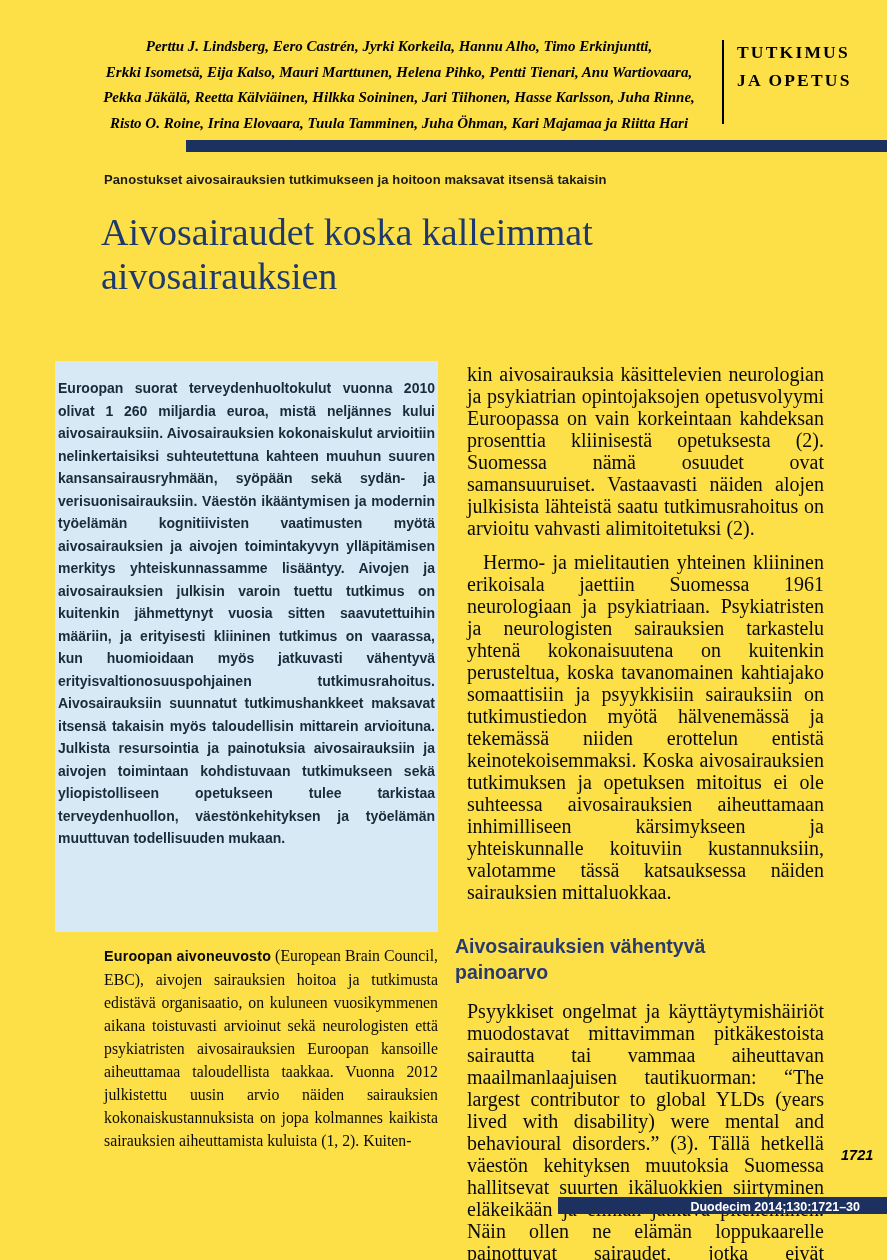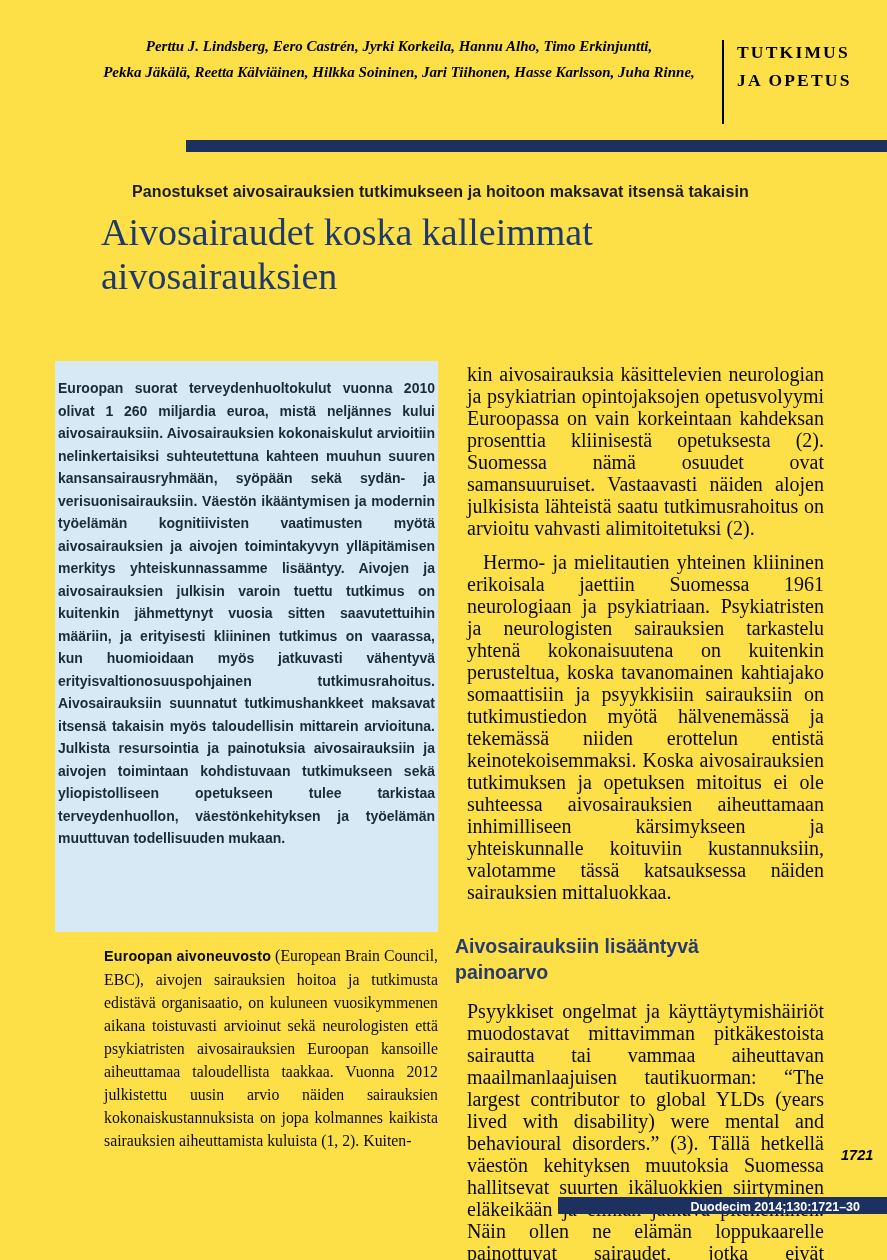--- a/index.html
+++ b/index.html
@@ -24,23 +24,23 @@
   }
   .vrule{position:absolute;left:722px;top:40px;width:2px;height:84px;background:#000;}
   .category{
     position:absolute;left:737px;top:38px;
     font-family:"Liberation Serif", serif;font-weight:bold;
     font-size:17.5px;line-height:28px;letter-spacing:2.2px;color:#000;
   }
   .topbar{position:absolute;left:186px;top:140px;width:701px;height:12px;background:var(--navy);}
   
   .kicker{
-    position:absolute;left:104px;top:183px;width:640px;
+    position:absolute;left:104px;top:172px;width:640px;
     font-family:"Liberation Sans", sans-serif;font-weight:700;
-    font-size:16px;color:#1b1b1b;letter-spacing:0.1px;margin-left:28px;
+    font-size:13px;color:#1b1b1b;letter-spacing:0.1px;
   }
   .title{
     position:absolute;left:101px;top:210px;width:560px;margin:0;
     font-family:"Liberation Serif", serif;font-weight:normal;
     font-size:38px;line-height:44px;color:var(--title-navy);
   }
   
   .abstract{
     position:absolute;left:55px;top:361px;width:383px;height:571px;
     background:var(--abstract-bg);box-sizing:border-box;
@@ -86,21 +86,23 @@
     font-size:12.5px;line-height:17px;color:#ffffff;
   }
 </style>
 </head>
 <body>
 
 <div class="page">
 
   <div class="authors">
     <div>Perttu J. Lindsberg, Eero Castrén, Jyrki Korkeila, Hannu Alho, Timo Erkinjuntti,</div>
+    <div>Erkki Isometsä, Eija Kalso, Mauri Marttunen, Helena Pihko, Pentti Tienari, Anu Wartiovaara,</div>
     <div>Pekka Jäkälä, Reetta Kälviäinen, Hilkka Soininen, Jari Tiihonen, Hasse Karlsson, Juha Rinne,</div>
+    <div>Risto O. Roine, Irina Elovaara, Tuula Tamminen, Juha Öhman, Kari Majamaa ja Riitta Hari</div>
   </div>
 
   <div class="vrule"></div>
 
   <div class="category">
     <div>TUTKIMUS</div>
     <div>JA OPETUS</div>
   </div>
 
   <div class="topbar"></div>
@@ -113,21 +115,21 @@
     <p>Euroopan suorat terveydenhuoltokulut vuonna 2010 olivat 1 260 miljardia euroa, mistä neljännes kului aivosairauksiin. Aivosairauksien kokonaiskulut arvioitiin nelinkertaisiksi suhteutettuna kahteen muuhun suuren kansansairausryhmään, syöpään sekä sydän- ja verisuonisairauksiin. Väestön ikääntymisen ja modernin työelämän kognitiivisten vaatimusten myötä aivosairauksien ja aivojen toimintakyvyn ylläpitämisen merkitys yhteiskunnassamme lisääntyy. Aivojen ja aivosairauksien julkisin varoin tuettu tutkimus on kuitenkin jähmettynyt vuosia sitten saavutettuihin määriin, ja erityisesti kliininen tutkimus on vaarassa, kun huomioidaan myös jatkuvasti vähentyvä erityisvaltionosuuspohjainen tutkimusrahoitus. Aivosairauksiin suunnatut tutkimushankkeet maksavat itsensä takaisin myös taloudellisin mittarein arvioituna. Julkista resursointia ja painotuksia aivosairauksiin ja aivojen toimintaan kohdistuvaan tutkimukseen sekä yliopistolliseen opetukseen tulee tarkistaa terveydenhuollon, väestönkehityksen ja työelämän muuttuvan todellisuuden mukaan.</p>
   </div>
 
   <div class="leftbody">
     <p><span class="leadin">Euroopan aivoneuvosto</span><span> (European Brain Council, EBC), aivojen sairauksien hoitoa ja tutkimusta edistävä organisaatio, on kuluneen vuosikymmenen aikana toistuvasti arvioinut sekä neurologisten että psykiatristen aivosairauksien Euroopan kansoille aiheuttamaa taloudellista taakkaa. Vuonna 2012 julkistettu uusin arvio näiden sairauksien kokonaiskustannuksista on jopa kolmannes kaikista sairauksien aiheuttamista kuluista (1, 2). Kuiten-</span></p>
   </div>
 
   <div class="rightcol">
     <p>kin aivosairauksia käsittelevien neurologian ja psykiatrian opintojaksojen opetusvolyymi Euroopassa on vain korkeintaan kahdeksan prosenttia kliinisestä opetuksesta (2). Suomessa nämä osuudet ovat samansuuruiset. Vastaavasti näiden alojen julkisista lähteistä saatu tutkimusrahoitus on arvioitu vahvasti alimitoitetuksi (2).</p>
     <p class="indent">Hermo- ja mielitautien yhteinen kliininen erikoisala jaettiin Suomessa 1961 neurologiaan ja psykiatriaan. Psykiatristen ja neurologisten sairauksien tarkastelu yhtenä kokonaisuutena on kuitenkin perusteltua, koska tavanomainen kahtiajako somaattisiin ja psyykkisiin sairauksiin on tutkimustiedon myötä hälvenemässä ja tekemässä niiden erottelun entistä keinotekoisemmaksi. Koska aivosairauksien tutkimuksen ja opetuksen mitoitus ei ole suhteessa aivosairauksien aiheuttamaan inhimilliseen kärsimykseen ja yhteiskunnalle koituviin kustannuksiin, valotamme tässä katsauksessa näiden sairauksien mittaluokkaa.</p>
-    <h2 class="subhead"><span>Aivosairauksiin lisääntyvä</span><br><span>painoarvo</span></h2>
+    <h2 class="subhead"><span>Aivosairauksien vähentyvä</span><br><span>painoarvo</span></h2>
     <p>Psyykkiset ongelmat ja käyttäytymishäiriöt muodostavat mittavimman pitkäkestoista sairautta tai vammaa aiheuttavan maailmanlaajuisen tautikuorman: “The largest contributor to global YLDs (years lived with disability) were mental and behavioural disorders.” (3). Tällä hetkellä väestön kehityksen muutoksia Suomessa hallitsevat suurten ikäluokkien siirtyminen eläkeikään ja eliniän jatkuva piteneminen. Näin ollen ne elämän loppukaarelle painottuvat sairaudet, jotka eivät tyypillisesti aiheuta</p>
   </div>
 
   <div class="pagenum">1721</div>
 
   <div class="footerbar">
     <span>Duodecim 2014;130:1721–30</span>
   </div>
 
 </div>

